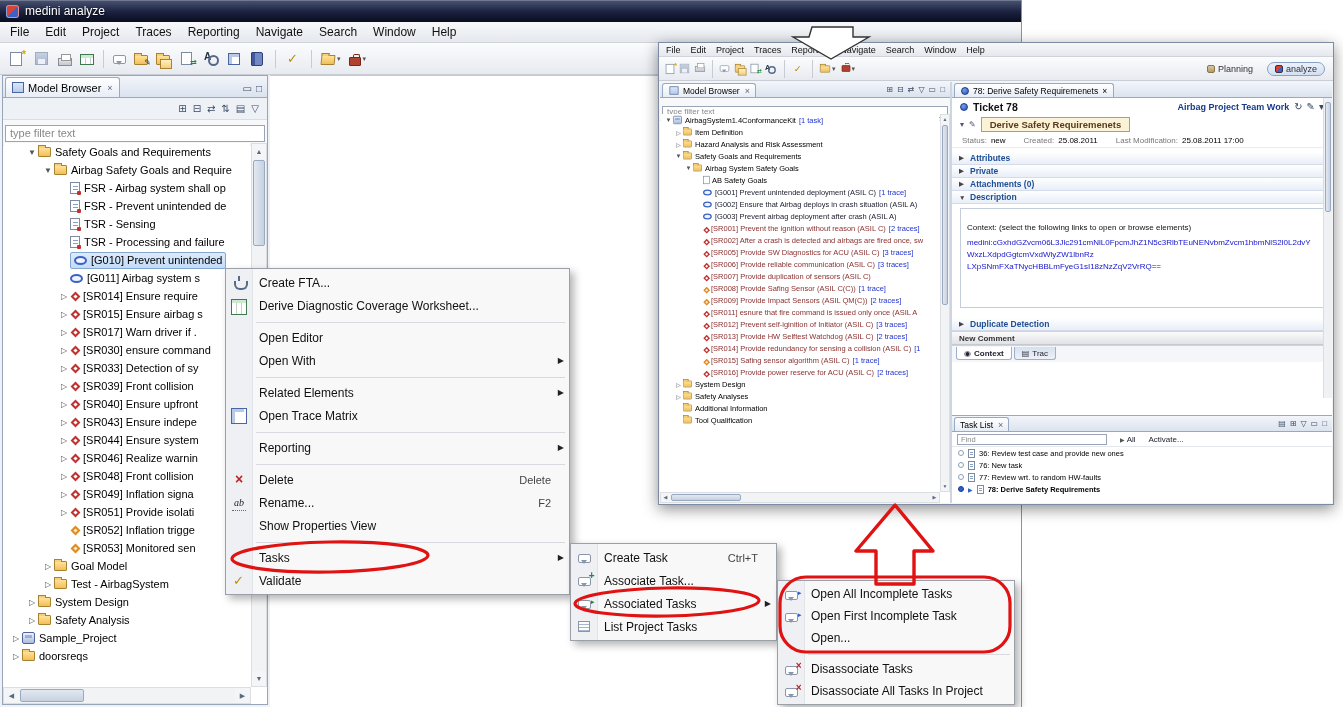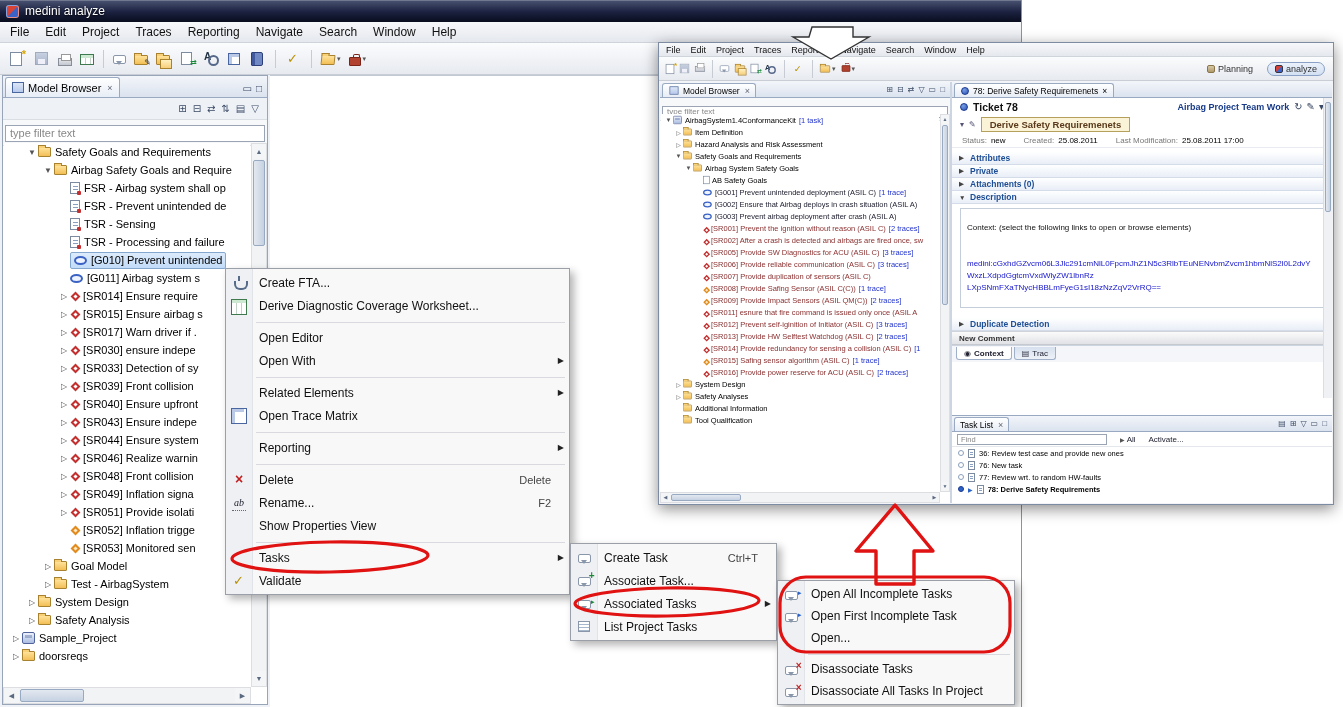--- a/index.html
+++ b/index.html
@@ -192,21 +192,21 @@
 .mini{font-size:8px;color:#557}
 .ttlbox{border:1px solid #b5a05c;background:#faf3d8;padding:1px 8px;font-size:9.5px;font-weight:bold;color:#5a3a1a;white-space:nowrap}
 .srow{height:14px;display:flex;align-items:center;gap:4px;padding:0 10px;font-size:8px;border-bottom:1px solid #e8ecf2;margin-bottom:4px}
 .slb{color:#777}.sva{color:#000}.spc{margin-left:14px}
 .sect{height:13px;display:flex;align-items:center;gap:4px;padding:0 7px;font-size:8.5px;font-weight:bold;color:#1d4d94;
   background:linear-gradient(#feffff,#e9eef7);border-bottom:1px solid #d4dcea;flex:none}
 .sect .tw{color:#444;font-size:6.5px;width:7px}
 .descbox{margin:4px 8px;border:1px solid #c4cdda;background:#fff;height:100px;padding:14px 6px;font-size:8px;color:#111;
   overflow:hidden;flex:none}
 .lnk{color:#1414cc;word-break:break-all;line-height:1.5}
-.lnk1{margin-top:26px}
+.lnk1{margin-top:5px}
 .gsect{height:14px;background:linear-gradient(#fbfbfb,#e1e2e6);border-top:1px solid #d0d3d9;border-bottom:1px solid #c6c9cf;
   font-size:8px;font-weight:bold;color:#333;display:flex;align-items:center;padding:0 7px;gap:4px;flex:none}
 .gsect .tw{font-size:7px;color:#555}
 .btabs{display:flex;gap:2px;padding:1px 4px 2px;border-top:1px solid #ccd4e0;background:#f4f6fa;height:17px;flex:none}
 .btab{font-size:8px;padding:1px 7px;border:1px solid #9fb0c8;border-top:none;border-radius:0 0 3px 3px;
   background:linear-gradient(#d6e0ee,#eef2f8);color:#223;display:flex;align-items:center;gap:3px}
 .btab.sel{background:#fff;font-weight:bold}
 .rp-scroll{position:absolute;right:0;top:16px;height:300px;width:9px;background:#f0f1f4;border-left:1px solid #dadde2;z-index:2}
 .tasklist{height:88px;flex:none;border-top:1px solid #99a9c2;background:#fff;position:relative}
 .findrow{height:15px;display:flex;align-items:center;gap:13px;padding:1px 5px;border-bottom:1px solid #e4e7ec;font-size:8px}
@@ -378,21 +378,21 @@
               <span class="tl">[SR015] Ensure airbag s</span>
             </div>
             <div class="trow" style="padding-left: 54px;">
               <span class="ex">▷</span>
               <span class="tn tn-req"></span>
               <span class="tl">[SR017] Warn driver if .</span>
             </div>
             <div class="trow" style="padding-left: 54px;">
               <span class="ex">▷</span>
               <span class="tn tn-req"></span>
-              <span class="tl">[SR030] ensure indepe</span>
+              <span class="tl">[SR030] ensure command</span>
             </div>
             <div class="trow" style="padding-left: 54px;">
               <span class="ex">▷</span>
               <span class="tn tn-req"></span>
               <span class="tl">[SR033] Detection of sy</span>
             </div>
             <div class="trow" style="padding-left: 54px;">
               <span class="ex">▷</span>
               <span class="tn tn-req"></span>
               <span class="tl">[SR039] Front collision</span>

